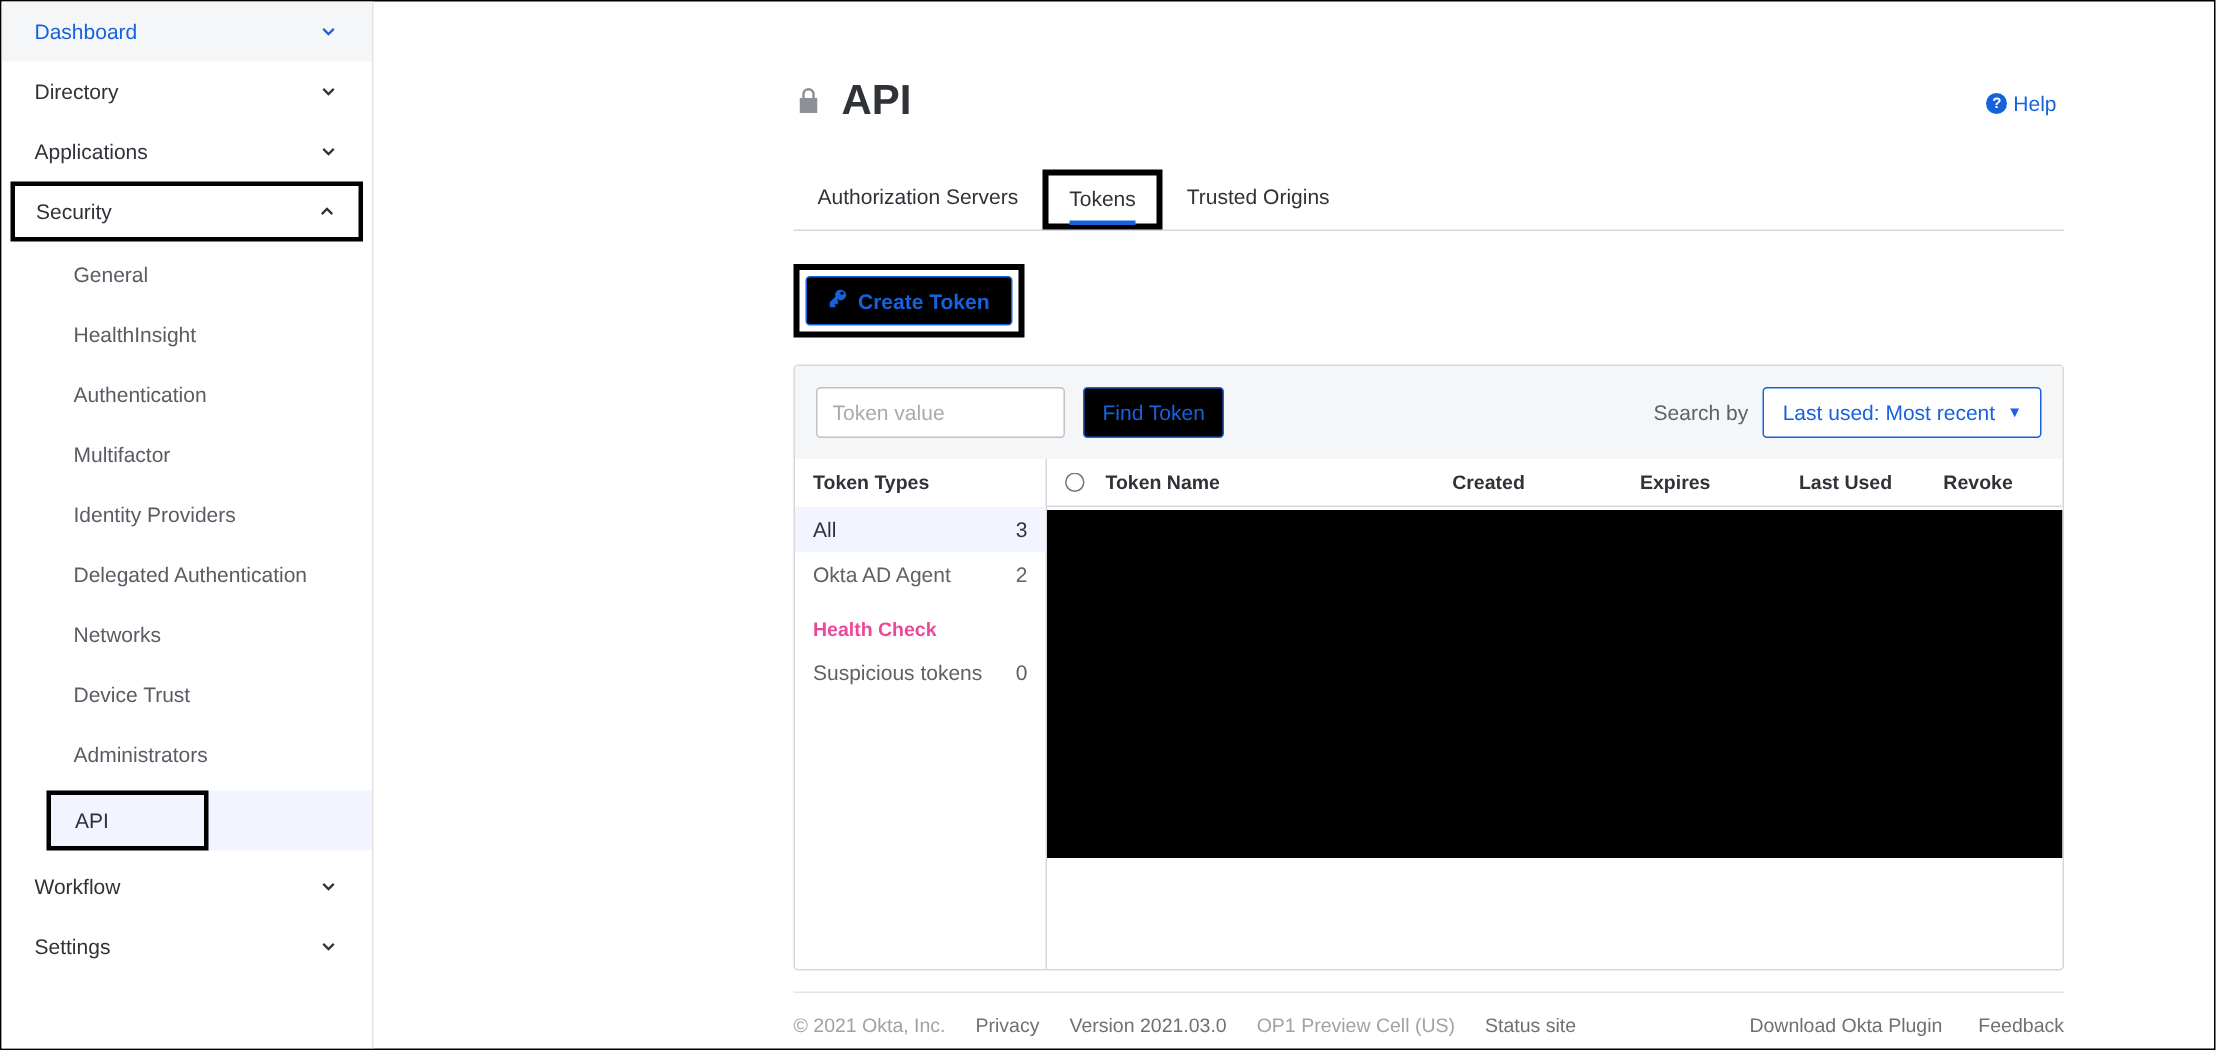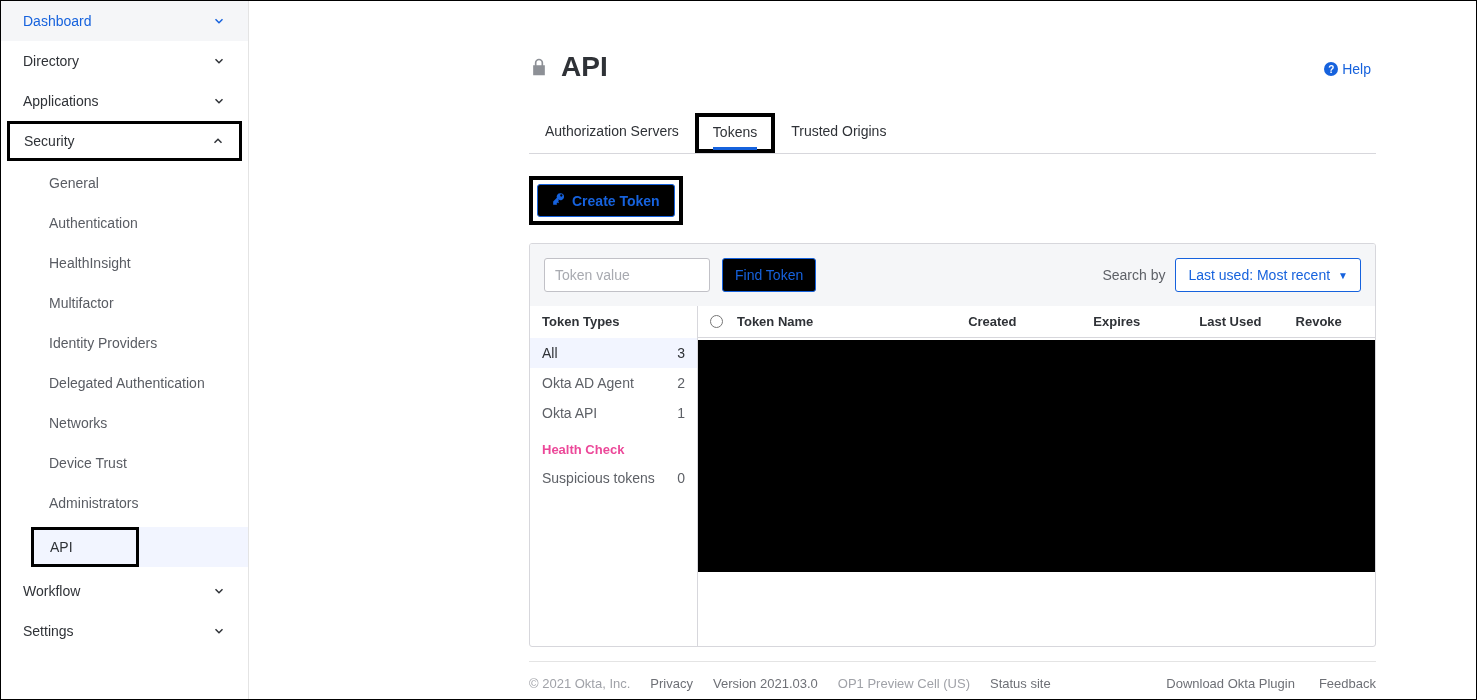--- a/index.html
+++ b/index.html
@@ -288,22 +288,22 @@
     </div>
     <div class="nav-group-header security-hl">
       <span>Security</span>
       <span class="chev">
         <svg viewBox="0 0 24 24" fill="none" stroke="#2f3237" stroke-width="2.5">
             <polyline points="6 15 12 9 18 15"></polyline>
           </svg>
       </span>
     </div>
     <div class="sub-item">General</div>
+    <div class="sub-item">HealthInsight</div>
     <div class="sub-item">Authentication</div>
-    <div class="sub-item">HealthInsight</div>
     <div class="sub-item">Multifactor</div>
     <div class="sub-item">Identity Providers</div>
     <div class="sub-item">Delegated Authentication</div>
     <div class="sub-item">Networks</div>
     <div class="sub-item">Device Trust</div>
     <div class="sub-item">Administrators</div>
     <div class="sub-item api-hl">
       <span class="inner">API</span>
     </div>
     <div class="nav-group-header">
@@ -371,24 +371,20 @@
       <div class="lower">
         <div class="left-col">
           <div class="tt-header">Token Types</div>
           <div class="tt-row selected">
             <span>All</span>
             <span>3</span>
           </div>
           <div class="tt-row">
             <span>Okta AD Agent</span>
             <span>2</span>
-          </div>
-          <div class="tt-row">
-            <span>Okta API</span>
-            <span>1</span>
           </div>
           <div class="tt-subhead">Health Check</div>
           <div class="tt-row">
             <span>Suspicious tokens</span>
             <span>0</span>
           </div>
         </div>
 
         <div class="right-col">
           <div class="table-header">

